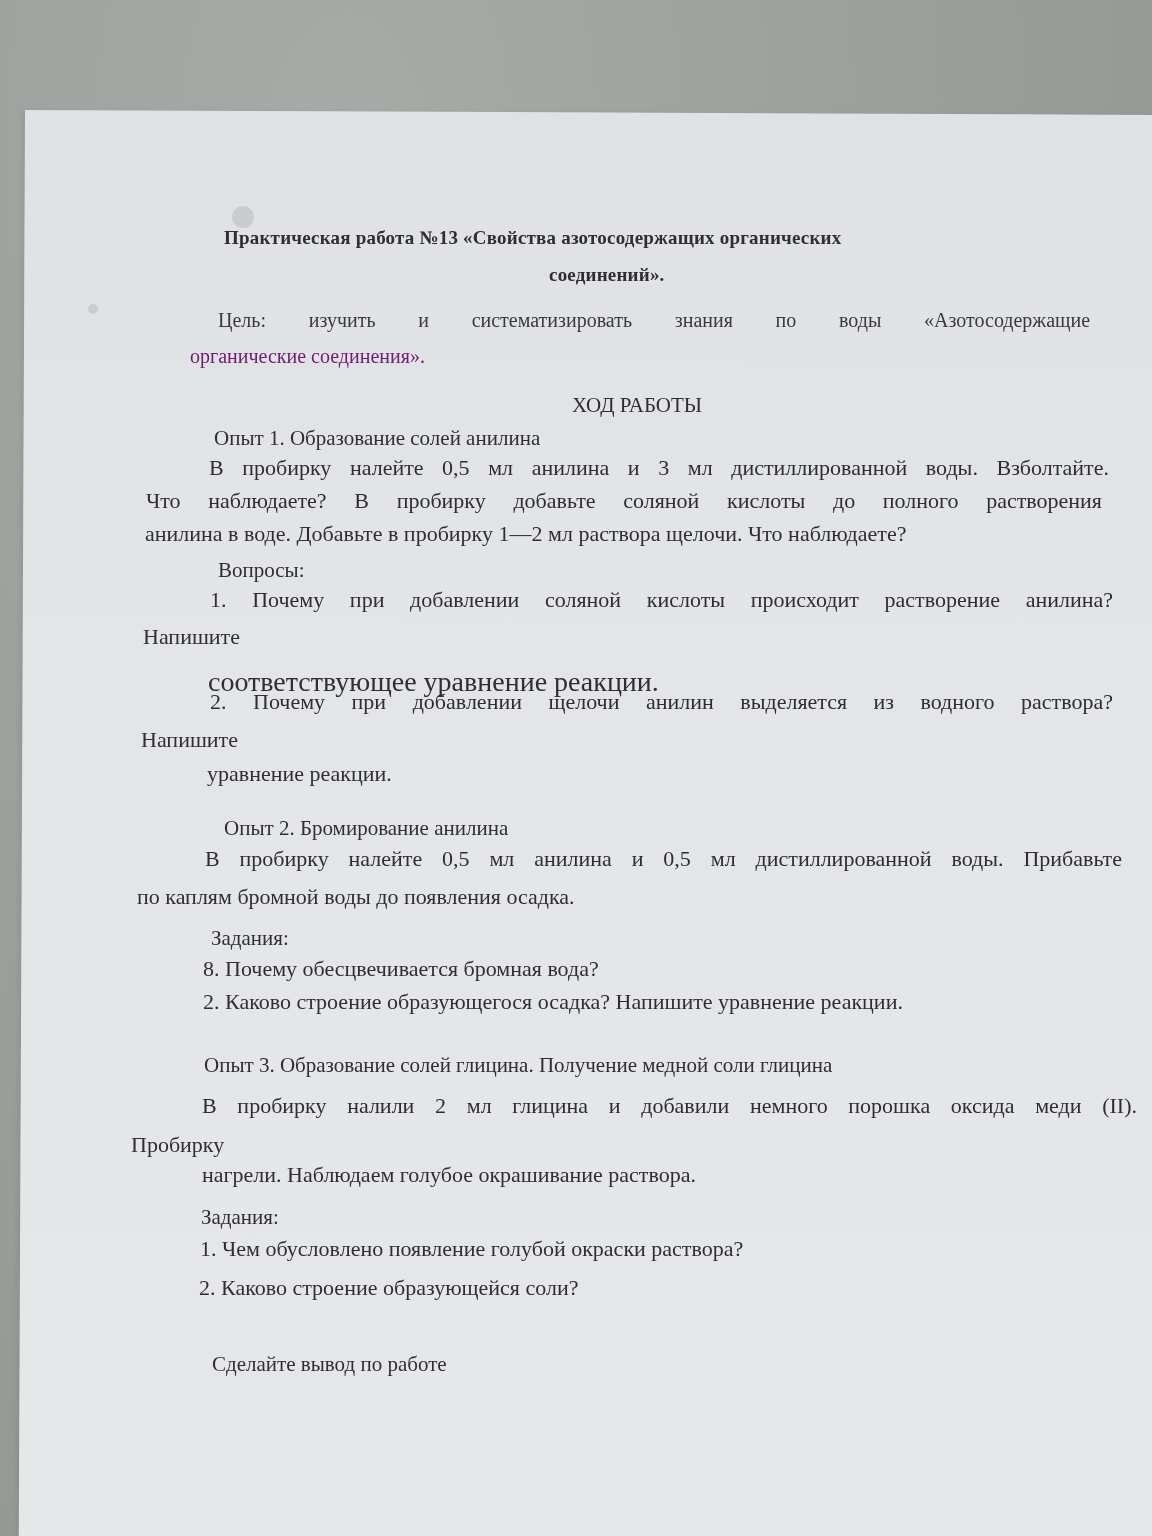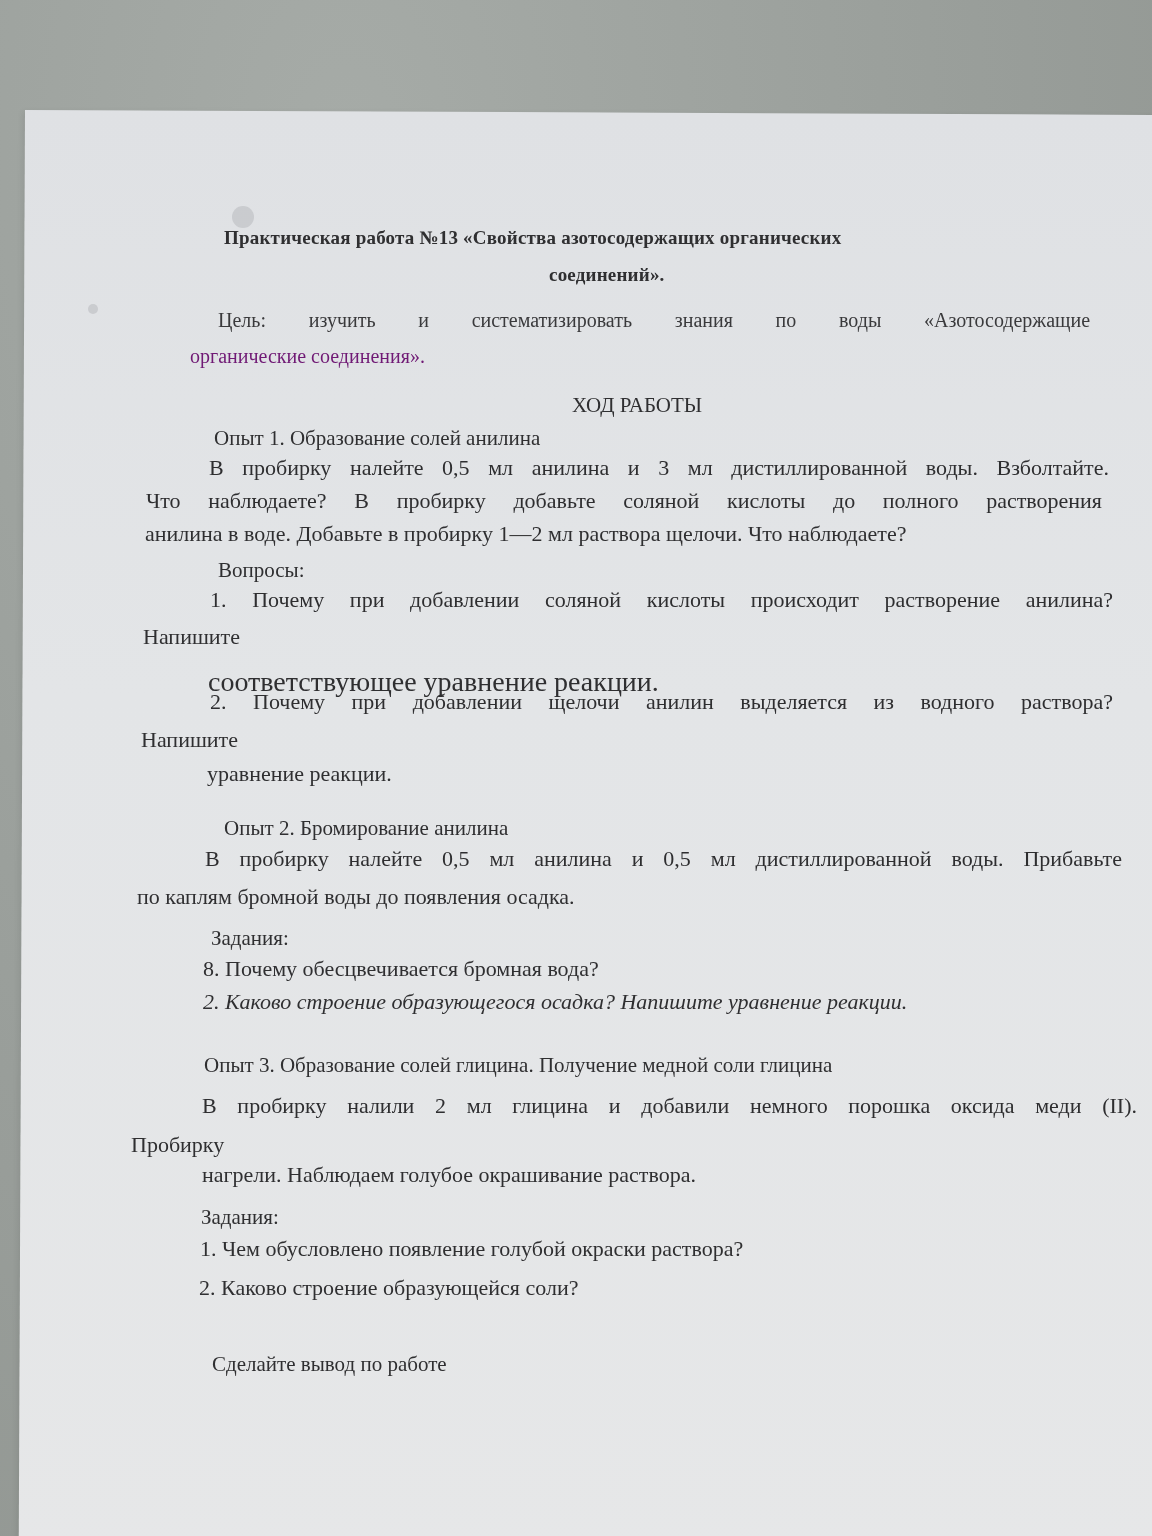--- a/index.html
+++ b/index.html
@@ -86,21 +86,21 @@
 <div class="t" style="left:207px;top:763px;font-size:22px;">уравнение реакции.</div>
 
 <div class="t b" style="left:224px;top:818px;">Опыт 2. Бромирование анилина</div>
 <div class="just" style="left:205px;top:848px;width:917px;font-size:22px;">В пробирку налейте 0,5 мл анилина и 0,5 мл дистиллированной воды. Прибавьте</div>
 <div class="t" style="left:137px;top:886px;font-size:22px;">по каплям бромной воды до появления осадка.</div>
 
 <div class="t" style="left:211px;top:928px;">
   <span class="b">Задания</span><span>:</span>
 </div>
 <div class="t" style="left:203px;top:958px;font-size:22px;">8. Почему обесцвечивается бромная вода?</div>
-<div class="t" style="left:203px;top:991px;font-size:22px;font-style:italic;">2. Каково строение образующегося осадка? Напишите уравнение реакции.</div>
+<div class="t" style="left:203px;top:991px;font-size:22px;">2. Каково строение образующегося осадка? Напишите уравнение реакции.</div>
 
 <div class="t b" style="left:204px;top:1055px;">Опыт 3. Образование солей глицина. Получение медной соли глицина</div>
 <div class="just" style="left:202px;top:1095px;width:935px;font-size:22px;">В пробирку налили 2 мл глицина и добавили немного порошка оксида меди (II).</div>
 <div class="t" style="left:131px;top:1134px;font-size:22px;">Пробирку</div>
 <div class="t" style="left:202px;top:1164px;font-size:22px;">нагрели. Наблюдаем голубое окрашивание раствора.</div>
 
 <div class="t" style="left:201px;top:1207px;">
   <span class="b">Задания</span><span>:</span>
 </div>
 <div class="t" style="left:200px;top:1238px;font-size:22px;">1. Чем обусловлено появление голубой окраски раствора?</div>

